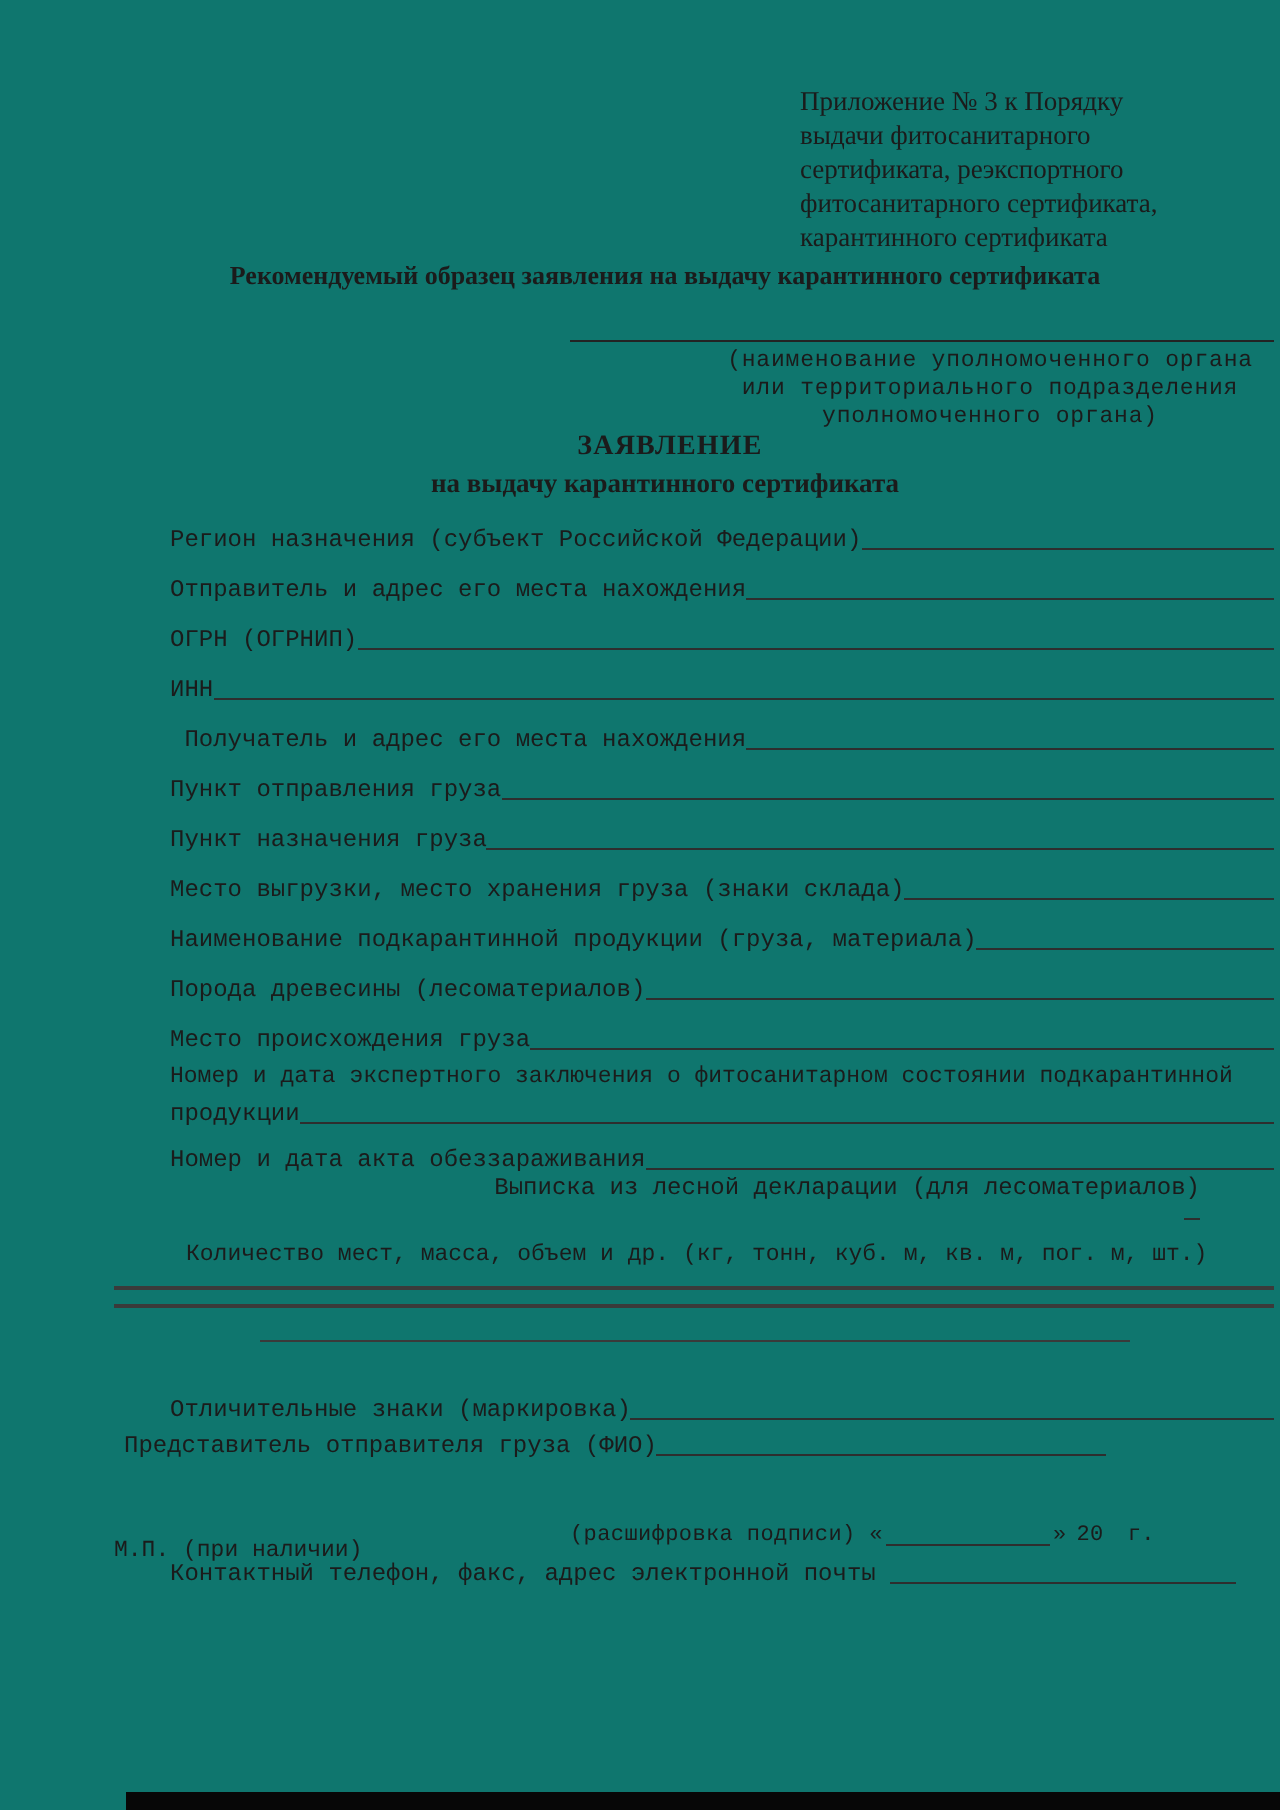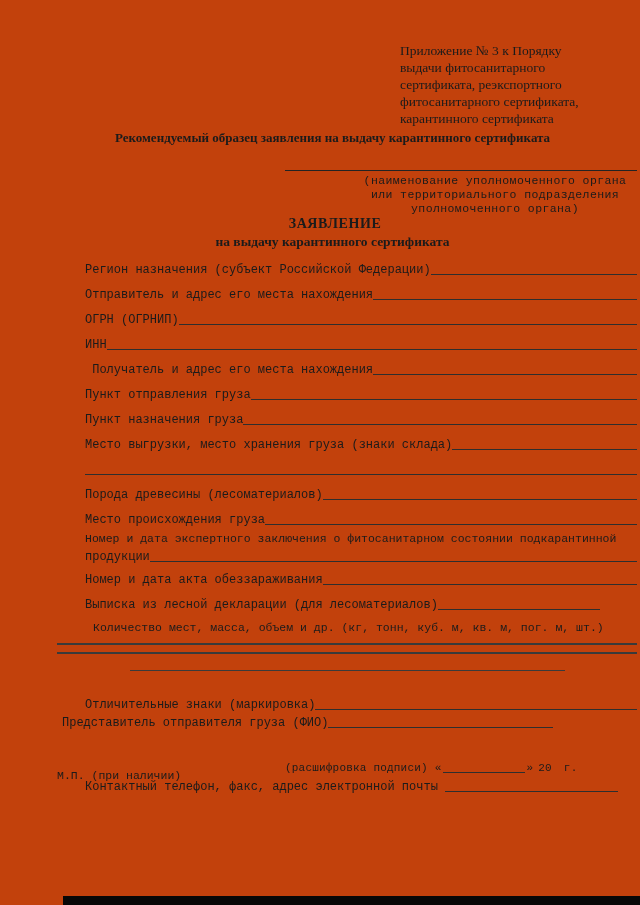--- a/index.html
+++ b/index.html
@@ -1,17 +1,17 @@
 <!DOCTYPE html>
 <html><head>
 <meta charset="utf-8">
 <style>
   html,body { margin:0; padding:0; background:#ffffff; }
   .page {
-    position:relative; width:640px; height:905px; background:#c2410c;
+    position:relative; width:640px; height:905px; background:#0f766e;
     font-family:"Liberation Mono","DejaVu Sans Mono",monospace;
     color:#1b1b1b; overflow:hidden;
   }
   .serif { font-family:"Liberation Serif","DejaVu Serif",serif; }
 
   .appendix { position:absolute; left:400px; top:42px; font-size:13.5px; line-height:17px; }
   .appendix div { white-space:pre; }
 
   .recommended {
     position:absolute; left:25px; right:0; top:130px; text-align:center;
@@ -41,21 +41,21 @@
   .row .label { white-space:pre; line-height:14px; }
   .row .fill { flex:1; border-bottom:1px solid #2e2e2e; margin-bottom:2px; min-width:8px; }
 
   .r0{top:252px} .r1{top:277px} .r2{top:302px} .r3{top:327px} .r4{top:352px}
   .r5{top:377px} .r6{top:402px} .r7{top:427px} .r8{top:452px} .r9{top:477px}
   .r10{top:502px}
 
   .expert-l1 { position:absolute; left:85px; right:3px; top:531px; font-size:11.5px; line-height:15px; white-space:pre; }
   .expert-l2 { top:547px; height:17px; }
 
-  .r-act{top:562px} .r-extract{top:587px; right:40px;}
+  .r-act{top:562px} .r-extract{top:587px; right:40px;flex-direction:column;}
 
   .quantity-label { position:absolute; left:93px; right:3px; top:621px; font-size:11.5px; white-space:pre; }
   .qrule1 { position:absolute; left:57px; right:3px; top:643px; border-top:2px solid #3a3a3a; }
   .qrule2 { position:absolute; left:57px; right:3px; top:652px; border-top:2px solid #3a3a3a; }
   .qrule3 { position:absolute; left:130px; right:75px; top:670px; border-top:1.6px solid #3a3a3a; }
 
   .r-marking{top:687px}
   .r-representative{top:705px; left:62px; right:87px;}
 
   .sig-row {
@@ -124,20 +124,21 @@
   </div>
   <div class="row r6">
     <span class="label">Пункт назначения груза</span>
     <span class="fill"></span>
   </div>
   <div class="row r7">
     <span class="label">Место выгрузки, место хранения груза (знаки склада)</span>
     <span class="fill"></span>
   </div>
   <div class="row r8">
+    <span class="label">Наименование подкарантинной продукции (груза, материала)</span>
     <span class="fill"></span>
   </div>
   <div class="row r9">
     <span class="label">Порода древесины (лесоматериалов)</span>
     <span class="fill"></span>
   </div>
   <div class="row r10">
     <span class="label">Место происхождения груза</span>
     <span class="fill"></span>
   </div>

